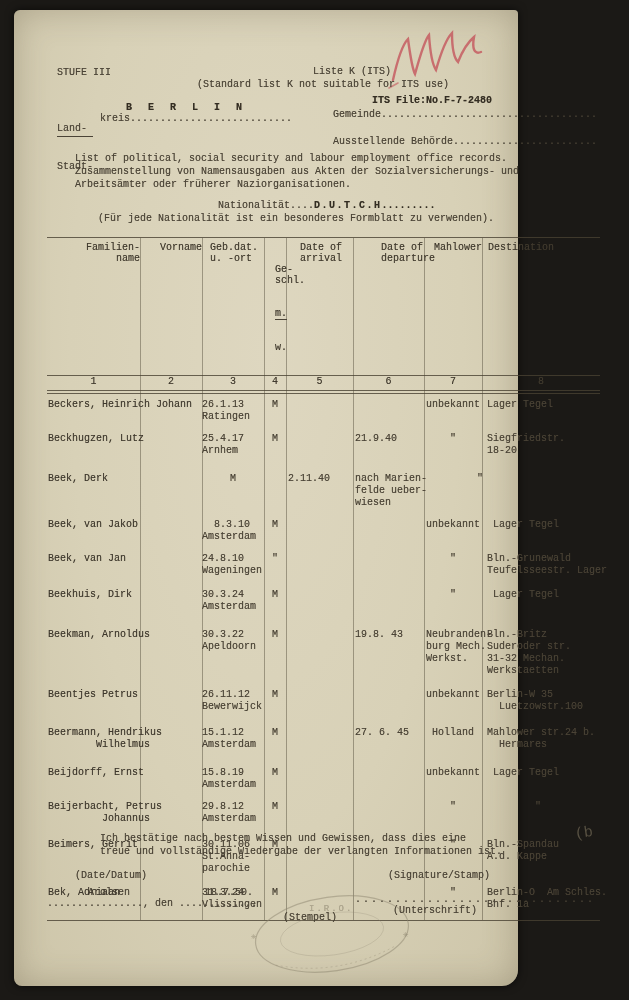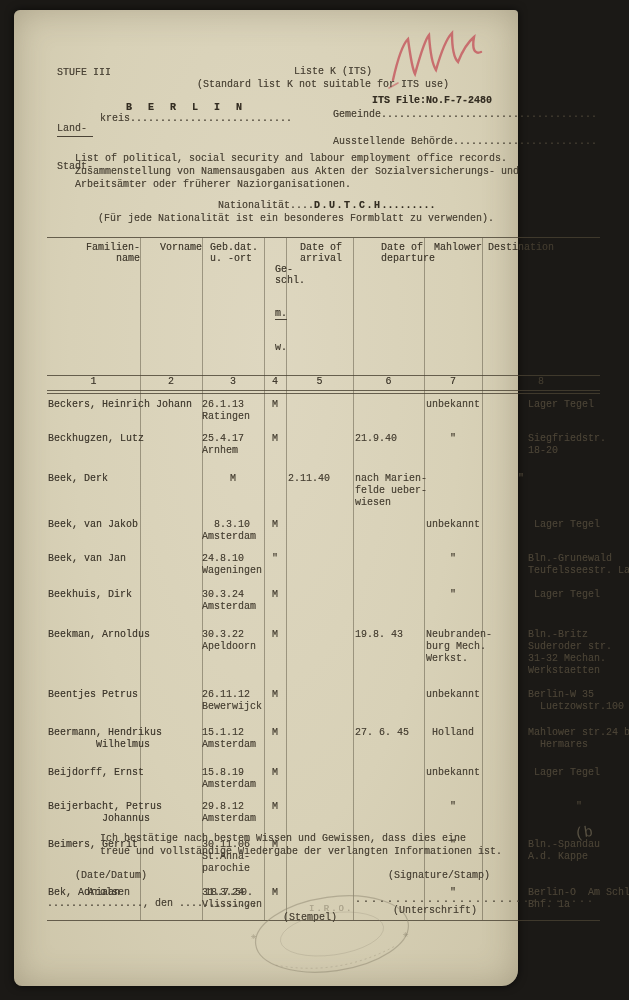--- a/index.html
+++ b/index.html
@@ -34,38 +34,38 @@
   .nums{height:14px;text-align:center;color:#403a2e;}
   .dbl{height:2px;border-top:1px solid rgba(72,65,50,.8);border-bottom:1px solid rgba(72,65,50,.8);}
   .rows{padding-top:2px;}
   .row .c{white-space:pre;overflow:visible;padding-top:3px;line-height:12px;}
   .c.c1{padding-left:1px;color:#3e382d;}
   .c.c3{}
   .c.c4{text-align:center;}
   .c.c5{padding-left:6px;}
   .c.c6{padding-left:2px;}
   .c.c7{padding-left:2px;}
-  .c.c8{padding-left:5px;margin-left:41px;}
+  .c.c8{padding-left:5px;}
   .pencil{color:rgba(104,96,78,.78);font-size:15px;transform:rotate(-8deg);text-shadow:none;}
   .stamp-svg{position:absolute;left:233px;top:879px;}
   .red-svg{position:absolute;left:369px;top:14px;}
 </style>
 </head>
 <body>
 
 <div class="stage">
   <div class="paper">
 
     <svg class="red-svg" width="120" height="70" viewBox="0 0 120 70">
       <path d="M10,56 C14,38 20,20 25,15 C27,30 29,44 32,50 C36,36 41,17 46,11 C47,26 49,40 53,46 C57,32 63,15 69,9 C69,22 71,34 75,38 C79,28 85,18 91,13 C89,24 91,31 98,28" fill="none" stroke="#c4555c" stroke-width="2.4" stroke-linecap="round" opacity="0.8"></path>
       <path d="M6,64 L15,59" fill="none" stroke="#c4555c" stroke-width="1.6" stroke-linecap="round" opacity="0.6"></path>
     </svg>
 
     <div class="abs" style="left:43px;top:57px">STUFE III</div>
-    <div class="abs" style="left:280px;top:56px">Liste K (ITS)</div>
+    <div class="abs" style="left:299px;top:56px">Liste K (ITS)</div>
     <div class="abs" style="left:183px;top:69px">(Standard list K not suitable for ITS use)</div>
     <div class="abs b" style="left:358px;top:85px">ITS File:No.F-7-2480</div>
 
     <div class="abs" style="left:43px;top:89px">
       <div class="frac-top">Land-</div>
       <div>Stadt-</div>
     </div>
     <div class="abs" style="left:86px;top:103px"><span>kreis.</span><span>..........................</span></div>
     <div class="abs b sp-berlin" style="left:112px;top:92px">B E R L I N</div>
 

